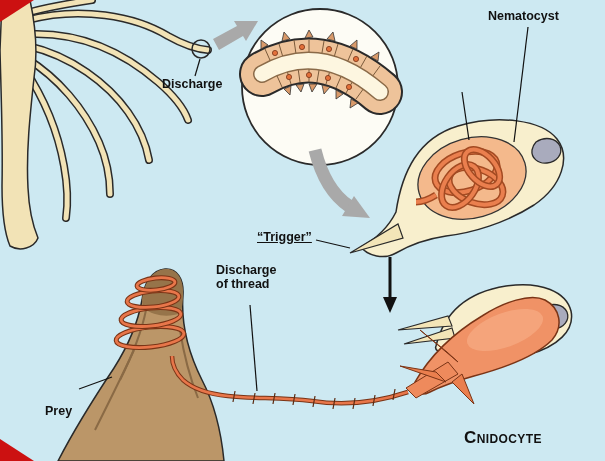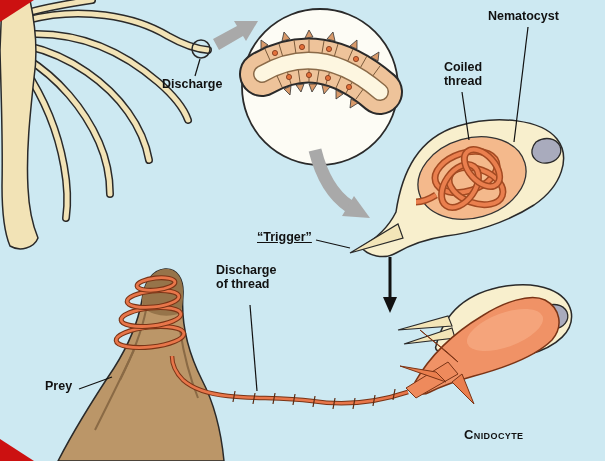--- a/index.html
+++ b/index.html
@@ -2,21 +2,21 @@
 <html><head>
 <meta charset="utf-8">
 <style>
   html,body{margin:0;padding:0;background:#fff;}
   .stage{position:relative;width:605px;height:461px;overflow:hidden;
          font-family:"Liberation Sans",sans-serif;}
   .stage svg{position:absolute;left:0;top:0;}
   .label{position:absolute;font-weight:bold;font-size:12.5px;line-height:1.12;
          color:#111;z-index:5;white-space:normal;}
   .label.center{text-align:center;}
-  .smallcaps{font-variant:small-caps;font-size:13px;letter-spacing:.4px;}
+  .smallcaps{font-variant:small-caps;font-size:17px;letter-spacing:.4px;}
 </style>
 </head>
 <body>
 
 <div class="stage">
 
 <svg width="605" height="461" viewBox="0 0 605 461">
 
   <rect x="0" y="0" width="605" height="461" fill="#cde9f2"></rect>
 
@@ -182,19 +182,18 @@
     <path d="M 79,389 L 112,377"></path>
     <path d="M 250,305 L 257,391"></path>
   </g>
 
   <polygon points="0,0 34,0 0,22" fill="#cc1111"></polygon>
   <polygon points="0,461 0,439 34,461" fill="#cc1111"></polygon>
 </svg>
 
 <div class="label" style="left:162px;top:77px;">Discharge</div>
 <div class="label" style="left:488px;top:9px;">Nematocyst</div>
-<div class="label center" style="left:436px;top:60px;width:54px;">Coiled thread</div>
 <div class="label" style="left:257px;top:230px;text-decoration:underline;">“Trigger”</div>
 <div class="label" style="left:216px;top:263px;width:72px;">Discharge of thread</div>
-<div class="label" style="left:45px;top:379px;text-align:center;">Prey</div>
+<div class="label" style="left:45px;top:404px;text-align:center;">Prey</div>
 <div class="label smallcaps" style="left:464px;top:428px;">Cnidocyte</div>
 
 </div>
 
 </body></html>

